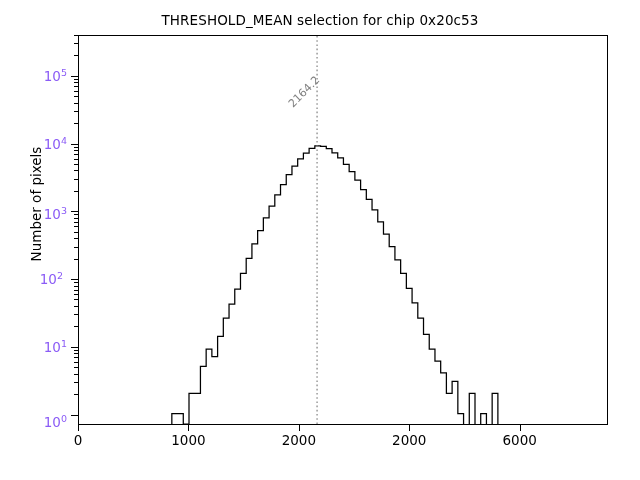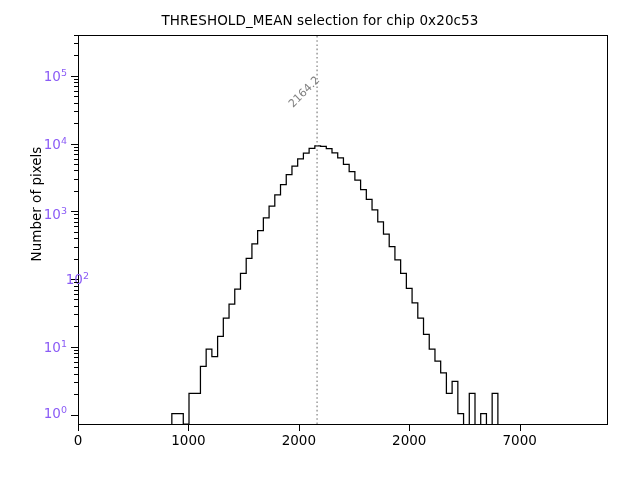--- a/index.html
+++ b/index.html
@@ -134,25 +134,25 @@
 
   <div id="plot-area">
     <svg id="hist-svg" viewBox="0 0 530 390" preserveAspectRatio="none">
       <path id="hist-path" fill="none" stroke="#000000" stroke-width="1.25" vector-effect="non-scaling-stroke" d="M93.19 390.00L93.19 379.51L98.93 379.51L98.93 379.51L104.68 379.51L104.68 390.00L110.42 390.00L110.42 359.11L116.16 359.11L116.16 359.11L121.90 359.11L121.90 332.16L127.64 332.16L127.64 314.86L133.38 314.86L133.38 322.26L139.13 322.26L139.13 301.86L144.87 301.86L144.87 283.65L150.61 283.65L150.61 269.54L156.35 269.54L156.35 254.51L162.09 254.51L162.09 238.65L167.83 238.65L167.83 223.63L173.58 223.63L173.58 208.89L179.32 208.89L179.32 195.51L185.06 195.51L185.06 182.84L190.80 182.84L190.80 170.91L196.54 170.91L196.54 159.81L202.28 159.81L202.28 149.32L208.03 149.32L208.03 139.42L213.77 139.42L213.77 130.74L219.51 130.74L219.51 123.56L225.25 123.56L225.25 117.79L230.99 117.79L230.99 112.97L236.73 112.97L236.73 110.35L242.48 110.35L242.48 110.98L248.22 110.98L248.22 113.31L253.96 113.31L253.96 117.39L259.70 117.39L259.70 122.59L265.44 122.59L265.44 128.92L271.18 128.92L271.18 136.23L276.92 136.23L276.92 144.95L282.67 144.95L282.67 154.45L288.41 154.45L288.41 164.34L294.15 164.34L294.15 174.84L299.89 174.84L299.89 186.77L305.63 186.77L305.63 199.12L311.38 199.12L311.38 211.70L317.12 211.70L317.12 225.13L322.86 225.13L322.86 238.65L328.60 238.65L328.60 253.68L334.34 253.68L334.34 268.17L340.08 268.17L340.08 283.65L345.82 283.65L345.82 299.83L351.57 299.83L351.57 314.86L357.31 314.86L357.31 326.79L363.05 326.79L363.05 338.72L368.79 338.72L368.79 359.11L374.53 359.11L374.53 347.18L380.28 347.18L380.28 379.51L386.02 379.51L386.02 390.00M391.76 390.00L391.76 359.11L397.50 359.11L397.50 390.00M403.24 390.00L403.24 379.51L408.98 379.51L408.98 390.00M414.72 390.00L414.72 359.11L420.47 359.11L420.47 390.00"></path>
       <line id="mean-line" x1="238.96374999999998" y1="0" x2="238.96374999999998" y2="390" stroke="#808080" stroke-width="1.2" stroke-dasharray="1.6,2.6" vector-effect="non-scaling-stroke"></line>
     </svg>
   </div>
 
   <div id="y-axis-ticks">
       <div class="ytick-major" style="top: 414.506px; right: 562px;"></div>
-      <div class="ytick-label" style="top: 413px; right: 573px;">10<sup>0</sup></div>
+      <div class="ytick-label" style="top: 422px; right: 573px;">10<sup>0</sup></div>
       <div class="ytick-major" style="top: 346.762px; right: 562px;"></div>
       <div class="ytick-label" style="top: 346.762px; right: 573px; text-align: right;">10<sup>1</sup></div>
       <div class="ytick-major" style="top: 279.018px; right: 562px;"></div>
-      <div class="ytick-label" style="top: 279.018px; right: 551px;">10<sup>2</sup></div>
+      <div class="ytick-label" style="top: 279.018px; right: 577px;">10<sup>2</sup></div>
       <div class="ytick-major" style="top: 211.274px; right: 562px;"></div>
       <div class="ytick-label" style="top: 214px; right: 573px;">10<sup>3</sup></div>
       <div class="ytick-major" style="top: 143.53px; right: 562px;"></div>
       <div class="ytick-label" style="top: 143.53px; right: 573px;">10<sup>4</sup></div>
       <div class="ytick-major" style="top: 75.786px; right: 562px;"></div>
       <div class="ytick-label" style="top: 75.786px; right: 573px;">10<sup>5</sup></div>
       <div class="ytick-minor" style="top: 394.113px; right: 562px;"></div>
       <div class="ytick-minor" style="top: 382.184px; right: 562px;"></div>
       <div class="ytick-minor" style="top: 373.72px; right: 562px;"></div>
       <div class="ytick-minor" style="top: 367.155px; right: 562px;"></div>
@@ -202,19 +202,19 @@
   <div id="x-axis-ticks">
       <div class="xtick-major" style="left: 78px;"></div>
       <div class="xtick-label" style="left: 78px;">0</div>
       <div class="xtick-major" style="left: 188.417px;"></div>
       <div class="xtick-label" style="left: 188.417px;">1000</div>
       <div class="xtick-major" style="left: 298.833px;"></div>
       <div class="xtick-label" style="left: 298.833px;">2000</div>
       <div class="xtick-major" style="left: 409.25px;"></div>
       <div class="xtick-label" style="left: 409.25px;">2000</div>
       <div class="xtick-major" style="left: 519.667px;"></div>
-      <div class="xtick-label" style="left: 519.667px;">7000</div>
+      <div class="xtick-label" style="left: 519.667px;">6000</div>
     </div>
 
 
   <div id="mean-annotation" style="left: 294.964px; top: 97px;">2164.2</div>
 
 </div>
 
 </body></html>

